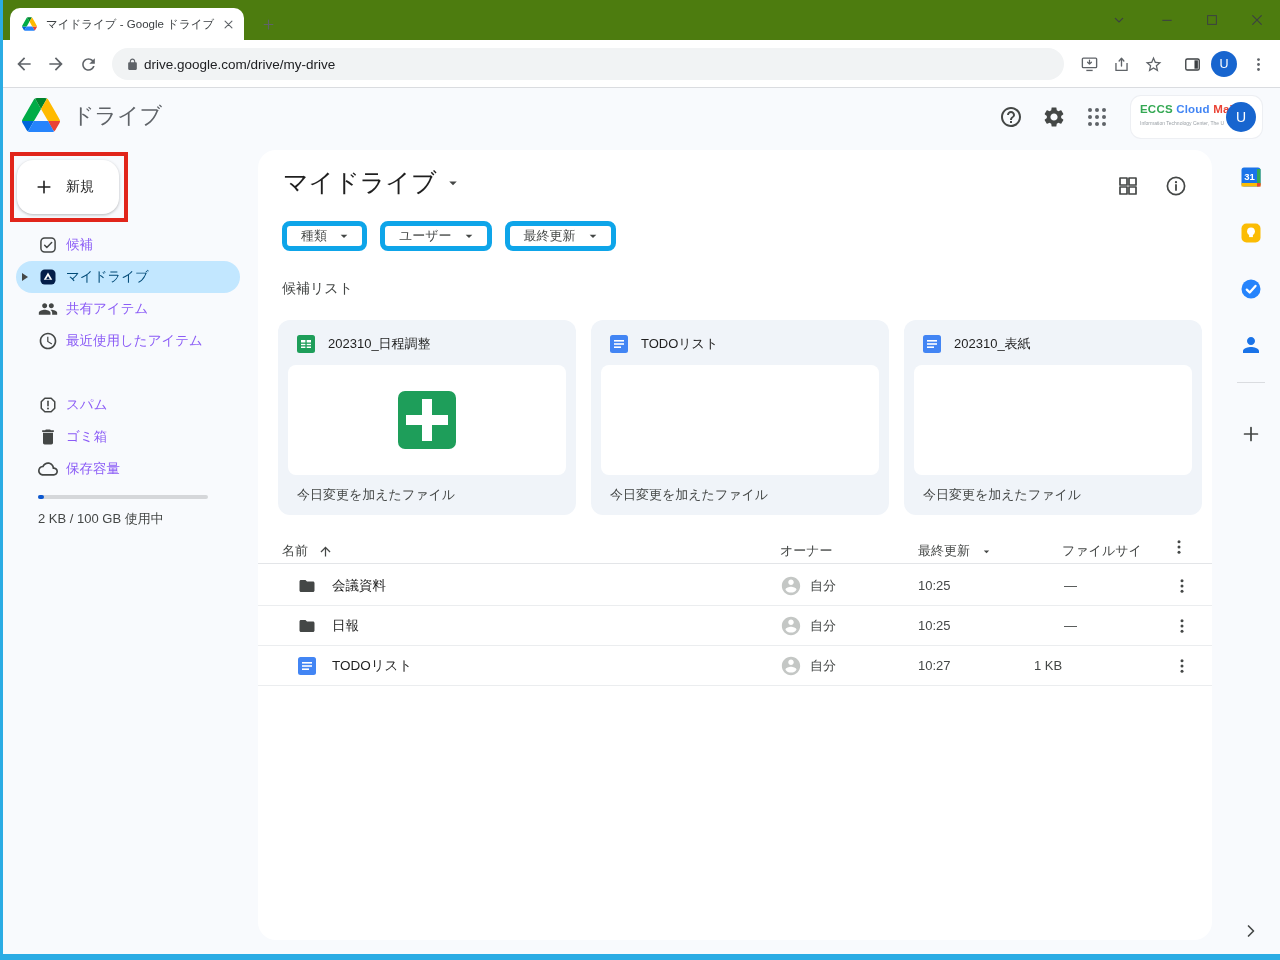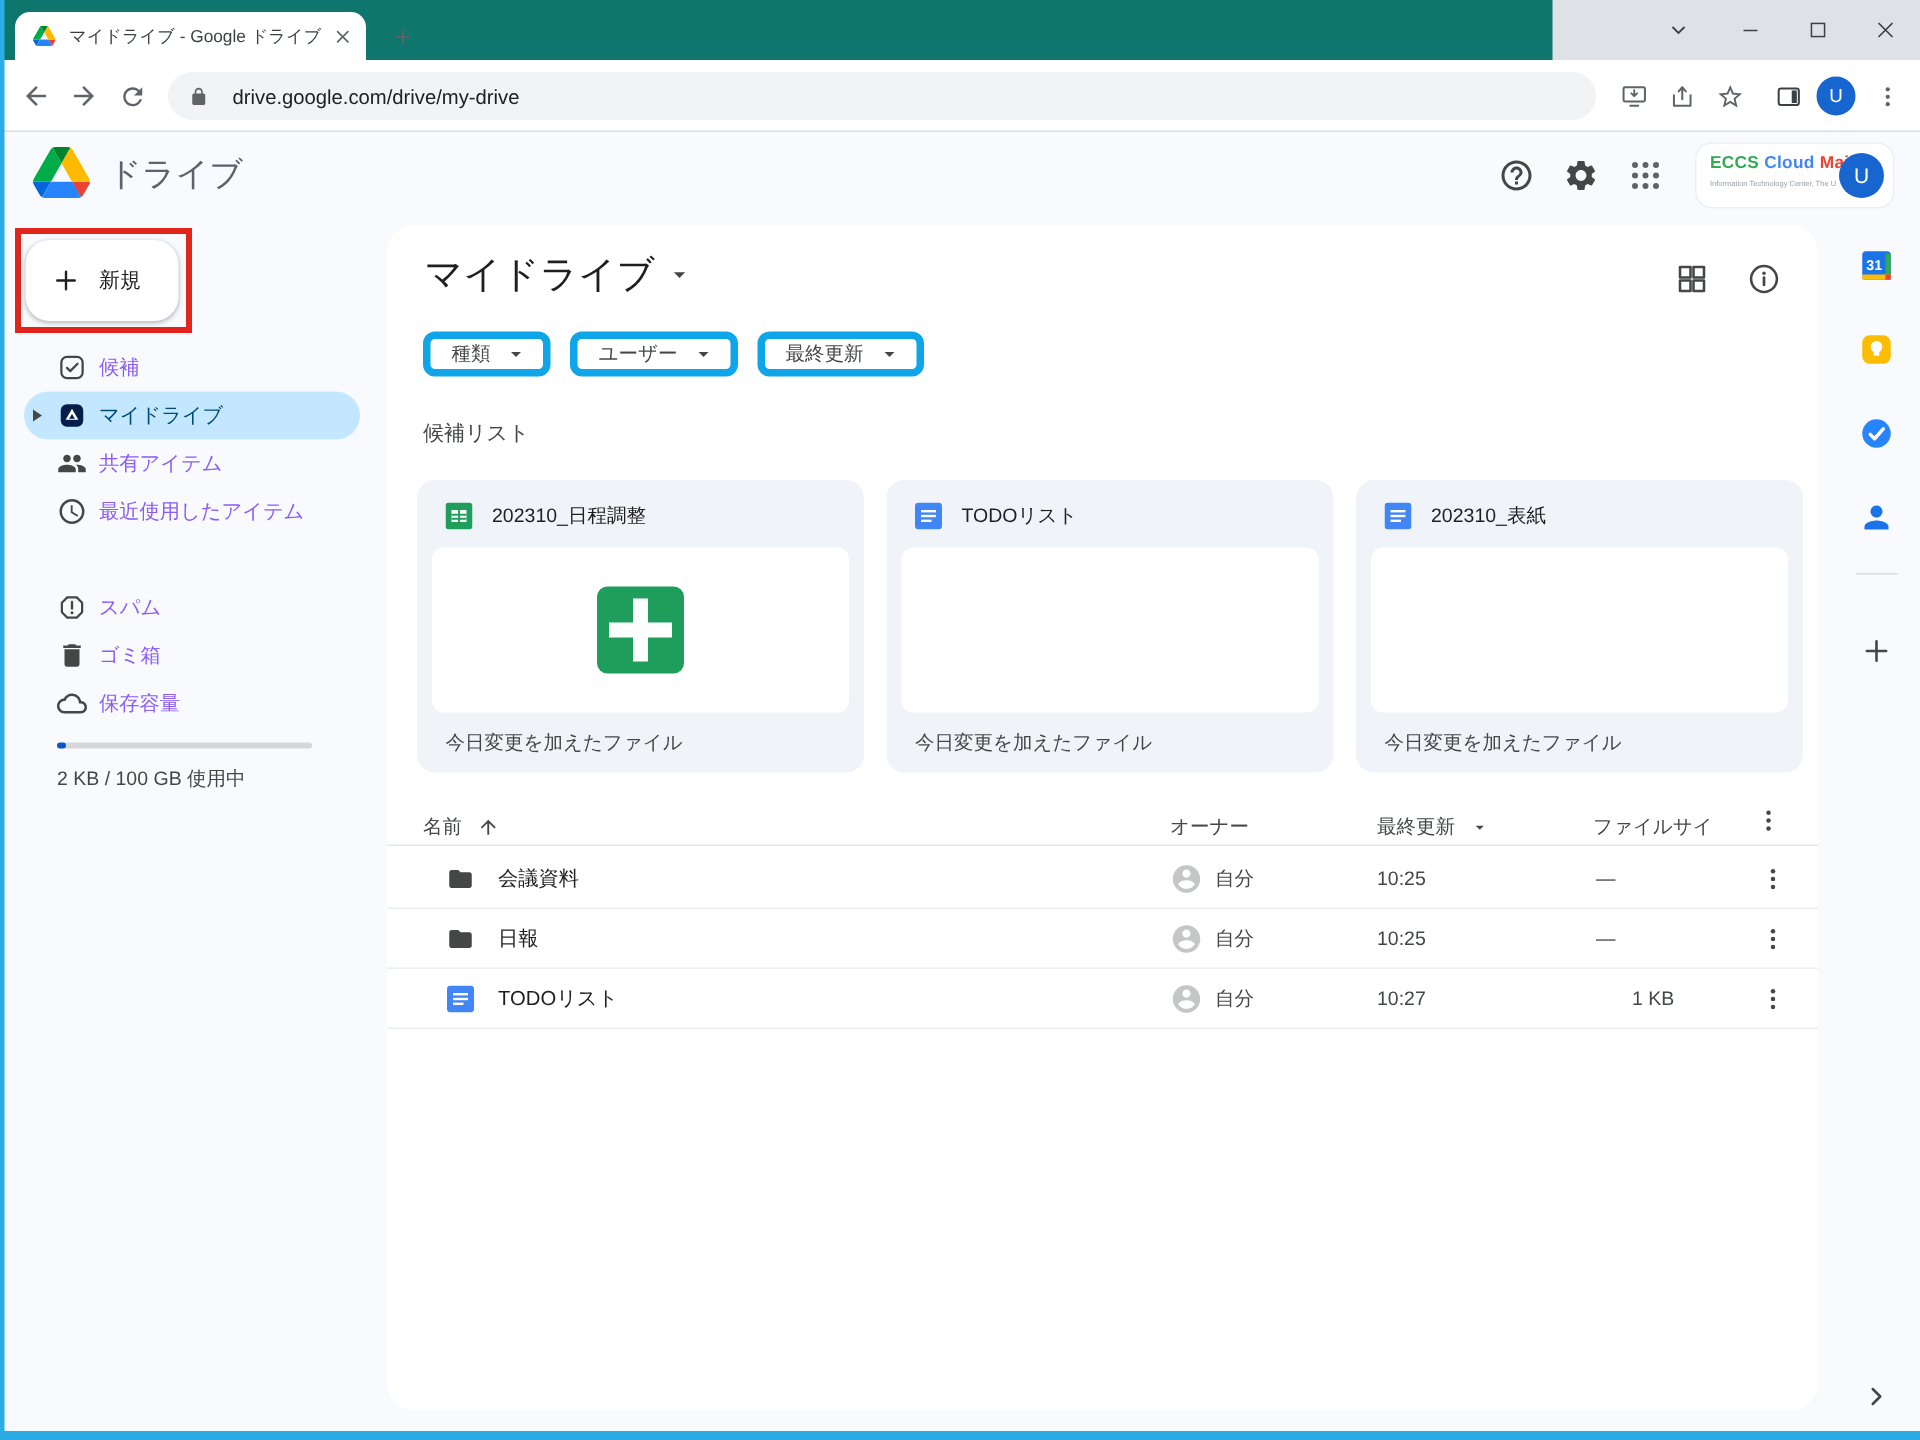--- a/index.html
+++ b/index.html
@@ -2,28 +2,28 @@
 <html><head>
 <meta charset="utf-8">
 <style>
   html,body{margin:0;padding:0;background:#555;}
   *{box-sizing:border-box;font-family:"Liberation Sans","DejaVu Sans",sans-serif;}
   #screen{position:relative;width:1280px;height:960px;background:#DEE1E6;overflow:hidden;}
   .abs{position:absolute;}
   svg{display:block;}
 
   
-  .titlebar{position:absolute;left:0;top:0;width:1035px;height:40px;background:#0f766e;}
+  .titlebar{position:absolute;left:0;top:0;width:1280px;height:40px;background:#4d7c0f;}
   .tab{position:absolute;left:10px;top:8px;width:234px;height:32px;background:#fff;border-radius:10px 10px 0 0;display:flex;align-items:center;padding:0 8px 0 12px;}
   .tab-title{flex:1;font-size:11.5px;color:#3C4043;white-space:nowrap;overflow:hidden;margin-left:9px;}
   .winbtn{position:absolute;top:8px;width:24px;height:24px;display:flex;align-items:center;justify-content:center;}
   .toolbar{position:absolute;left:0;top:40px;width:1280px;height:48px;background:#fff;border-bottom:1px solid #DADCE0;}
   .navbtn{position:absolute;top:52px;width:24px;height:24px;display:flex;align-items:center;justify-content:center;}
   .urlbar{position:absolute;left:112px;top:48px;width:952px;height:32px;background:#F1F3F4;border-radius:16px;display:flex;align-items:center;padding:0 14px;}
-  .url-text{font-size:13.5px;color:#202124;margin-left:16px;}
+  .url-text{font-size:13.5px;color:#202124;margin-left:5px;}
   .profile-avatar{position:absolute;left:1211px;top:51px;width:26px;height:26px;border-radius:50%;background:#1765CF;color:#fff;font-size:12.5px;display:flex;align-items:center;justify-content:center;}
 
   
   .drive{position:absolute;left:0;top:88px;width:1280px;height:872px;background:#F8FAFD;}
   .brand-text{position:absolute;left:72px;top:13px;font-size:22px;color:#5F6368;}
   .searchbar{position:absolute;left:258px;top:4px;width:702px;height:48px;background:#E9EEF6;border-radius:24px;display:flex;align-items:center;padding:0 18px 0 16px;}
   .search-input{flex:1;border:none;outline:none;background:transparent;font-size:15px;color:#1F1F1F;margin-left:13px;}
   .search-input::placeholder{color:#3C4043;opacity:1;}
   .hdr-icon{position:absolute;top:17px;width:24px;height:24px;}
   .eccs-badge{position:absolute;left:1131px;top:8px;width:131px;height:42px;background:#fff;border-radius:10px;box-shadow:0 0 0 1px #EDEFF3;}
@@ -443,21 +443,21 @@
             <rect x="4" y="5" width="10" height="1.6" fill="#fff"></rect>
             <rect x="4" y="8.2" width="10" height="1.6" fill="#fff"></rect>
             <rect x="4" y="11.4" width="7" height="1.6" fill="#fff"></rect>
           </svg>
         <span class="td-name">TODOリスト</span>
         <svg class="row-avatar" viewBox="0 0 24 24">
             <path d="M12 2C6.48 2 2 6.48 2 12s4.48 10 10 10 10-4.48 10-10S17.52 2 12 2zm0 3c1.66 0 3 1.34 3 3s-1.34 3-3 3-3-1.34-3-3 1.34-3 3-3zm0 14.2c-2.5 0-4.71-1.28-6-3.22.03-1.99 4-3.08 6-3.08 1.99 0 5.97 1.09 6 3.08-1.29 1.94-3.5 3.22-6 3.22z" fill="#C4C7C5"></path>
           </svg>
         <span class="td-sub" style="left:552px;">自分</span>
         <span class="td-sub" style="left:660px;">10:27</span>
-        <span class="td-sub" style="left:830px;">1 KB</span>
+        <span class="td-sub" style="left:776px;">1 KB</span>
         <svg class="kebab-btn" style="left:915px;" viewBox="0 0 24 24">
             <circle cx="12" cy="5" r="2" fill="#444746"></circle>
             <circle cx="12" cy="12" r="2" fill="#444746"></circle>
             <circle cx="12" cy="19" r="2" fill="#444746"></circle>
           </svg>
       </div>
     </div>
 
     <svg class="rail-icon" style="left:1239px;top:77px;" viewBox="0 0 24 24">
         <rect x="2.5" y="2.5" width="19" height="19" rx="2.5" fill="#1A73E8"></rect>

